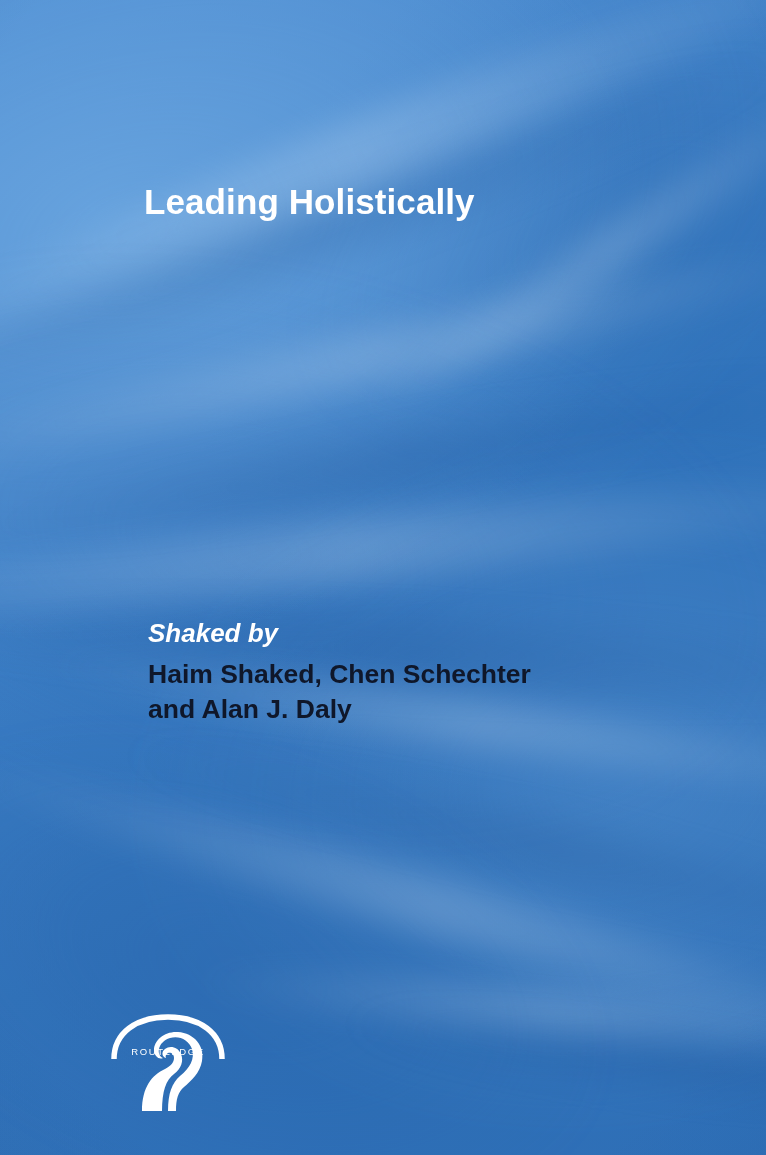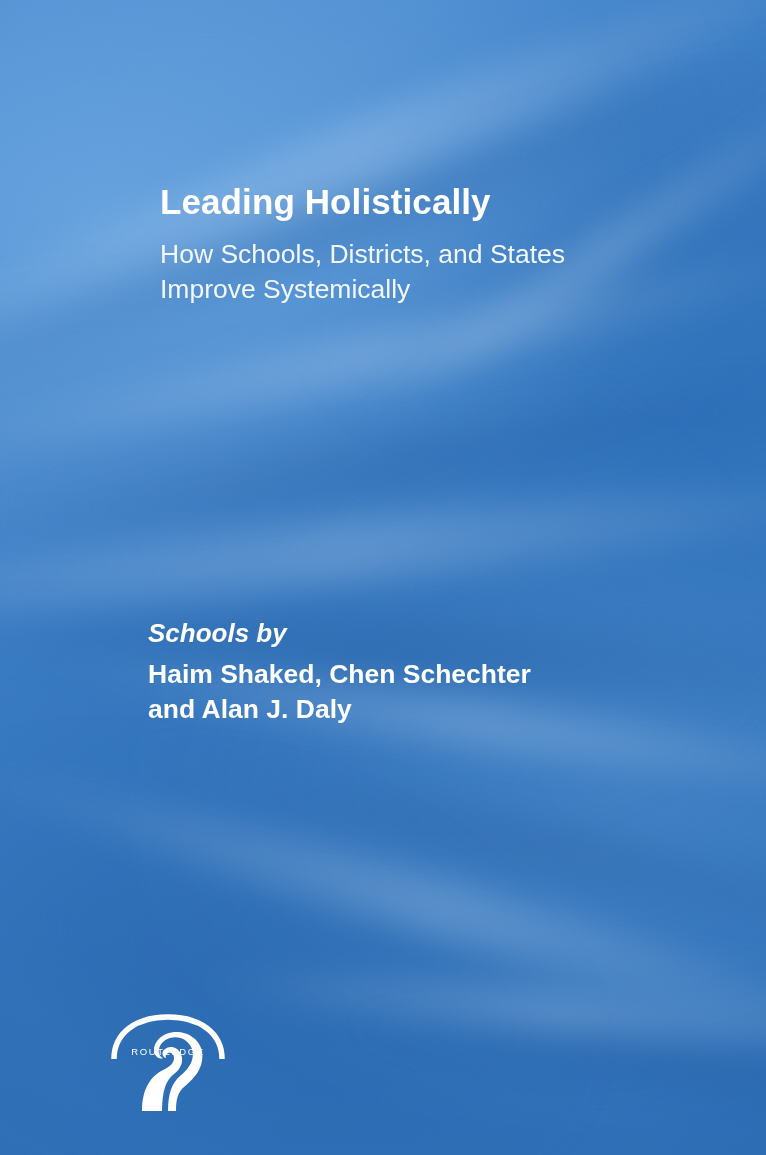--- a/index.html
+++ b/index.html
@@ -93,21 +93,21 @@
     inset: 0;
     background: radial-gradient(ellipse 120% 110% at 50% 45%, rgba(0,0,0,0) 55%, rgba(16,60,115,0.22) 100%);
   }
 
   .content {
     position: absolute;
     inset: 0;
   }
   .title-block {
     position: absolute;
-    left: 160px;
+    left: 144px;
     top: 182px;
     right: 58px;
   }
   .book-title {
     color: #ffffff;
     font-size: 35px;
     font-weight: bold;
     letter-spacing: 0.1px;
     line-height: 1.12;
     margin: 0 0 16px 0;
@@ -128,21 +128,21 @@
   }
   .edited-by {
     color: #ffffff;
     font-size: 26px;
     font-style: italic;
     font-weight: bold;
     margin: 0 0 8px 0;
     line-height: 1.2;
   }
   .editor-names {
-    color: #ffffff;
+    color: #0f172a;
     font-size: 26.5px;
     font-weight: bold;
     line-height: 1.33;
     margin: 0;
     max-width: 500px;
   }
   .editor-names .conj {
     font-weight: bold;
   }
 
@@ -180,25 +180,24 @@
   <div class="streak k5"></div>
   <div class="streak k6"></div>
   <div class="dark-streak d5"></div>
 
   <div class="vignette"></div>
 
   <div class="content">
 
     <div class="title-block">
       <h1 class="book-title">Leading Holistically</h1>
-      <p class="book-subtitle">How Schools, Districts, and States Improve Systemically</p>
     </div>
 
     <div class="editors-block">
-      <p class="edited-by">Schools by</p>
+      <p class="edited-by">Shaked by</p>
       <p class="editor-names">
         <span>Haim Shaked, Chen Schechter</span><br>
         <span class="conj">and </span><span>Alan J. Daly</span>
       </p>
     </div>
 
     <div class="logo">
       <svg viewBox="0 0 122 100" width="122" height="100" aria-hidden="true">
 
         <path d="M6 46 C6 20, 28 4, 60 4 C92 4, 114 20, 114 46" fill="none" stroke="#ffffff" stroke-width="5.5"></path>

